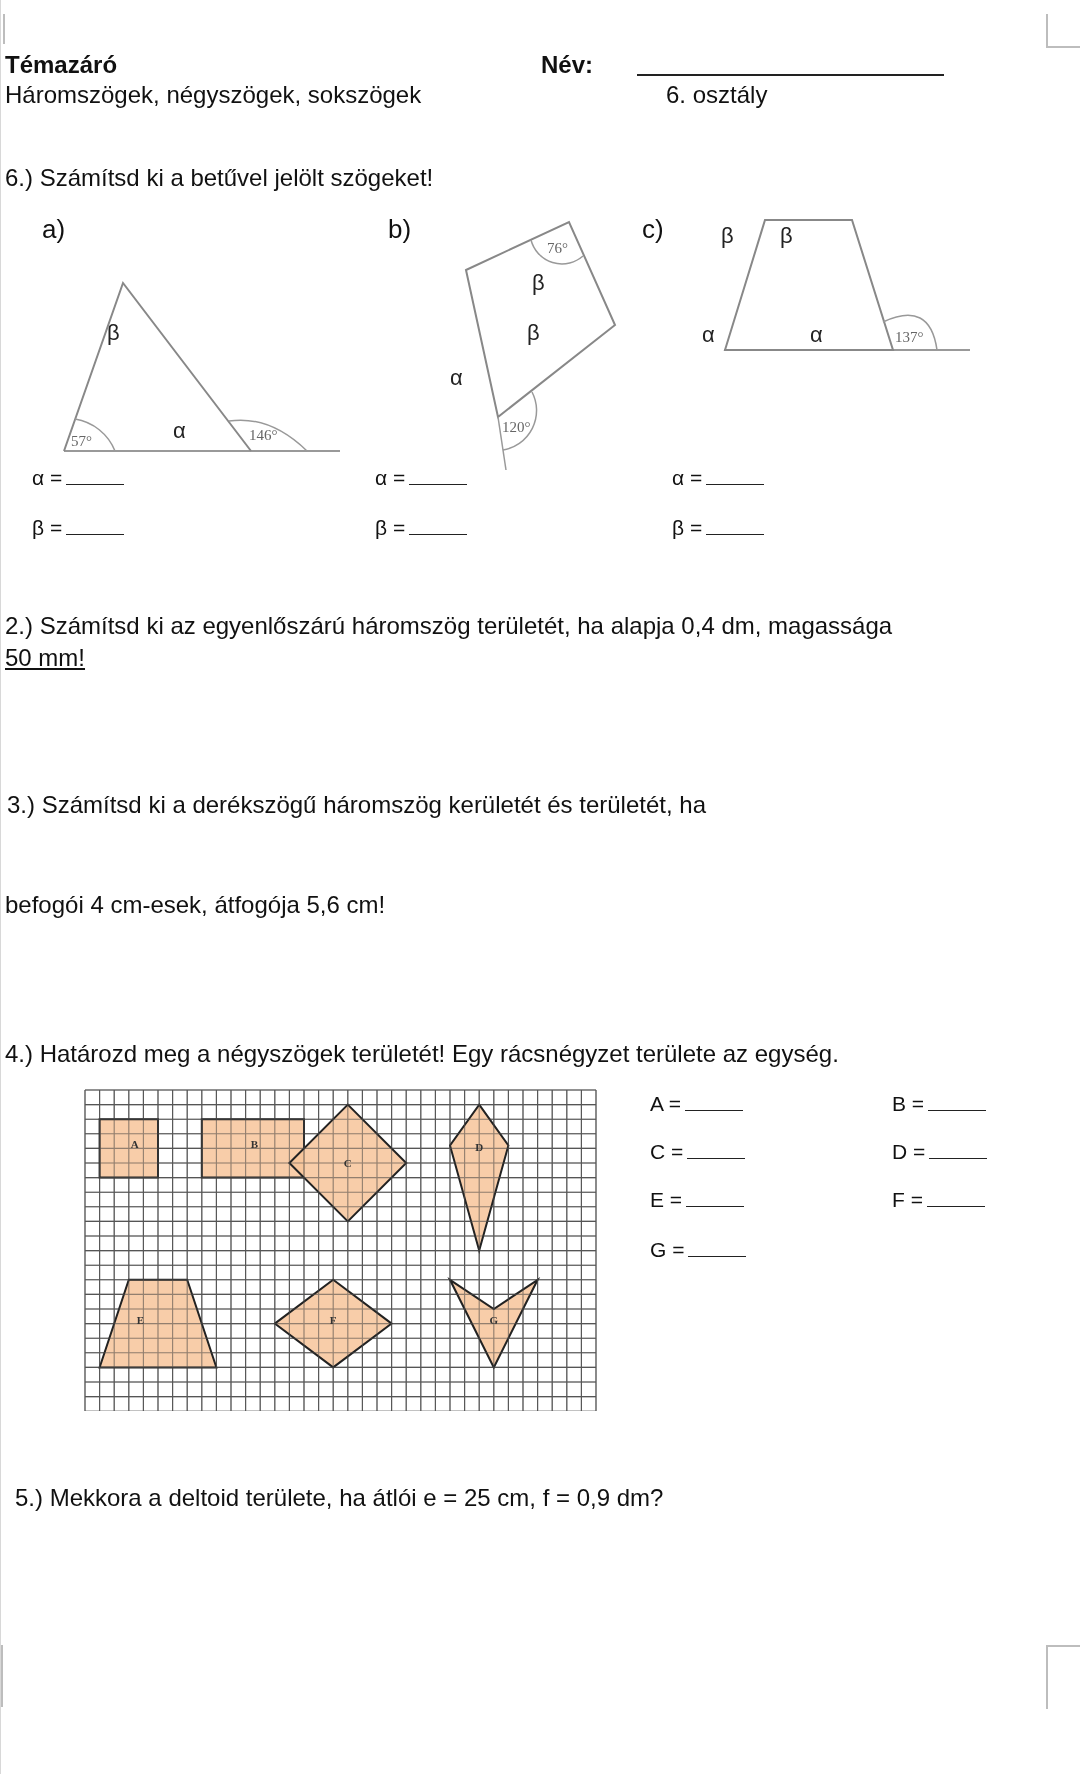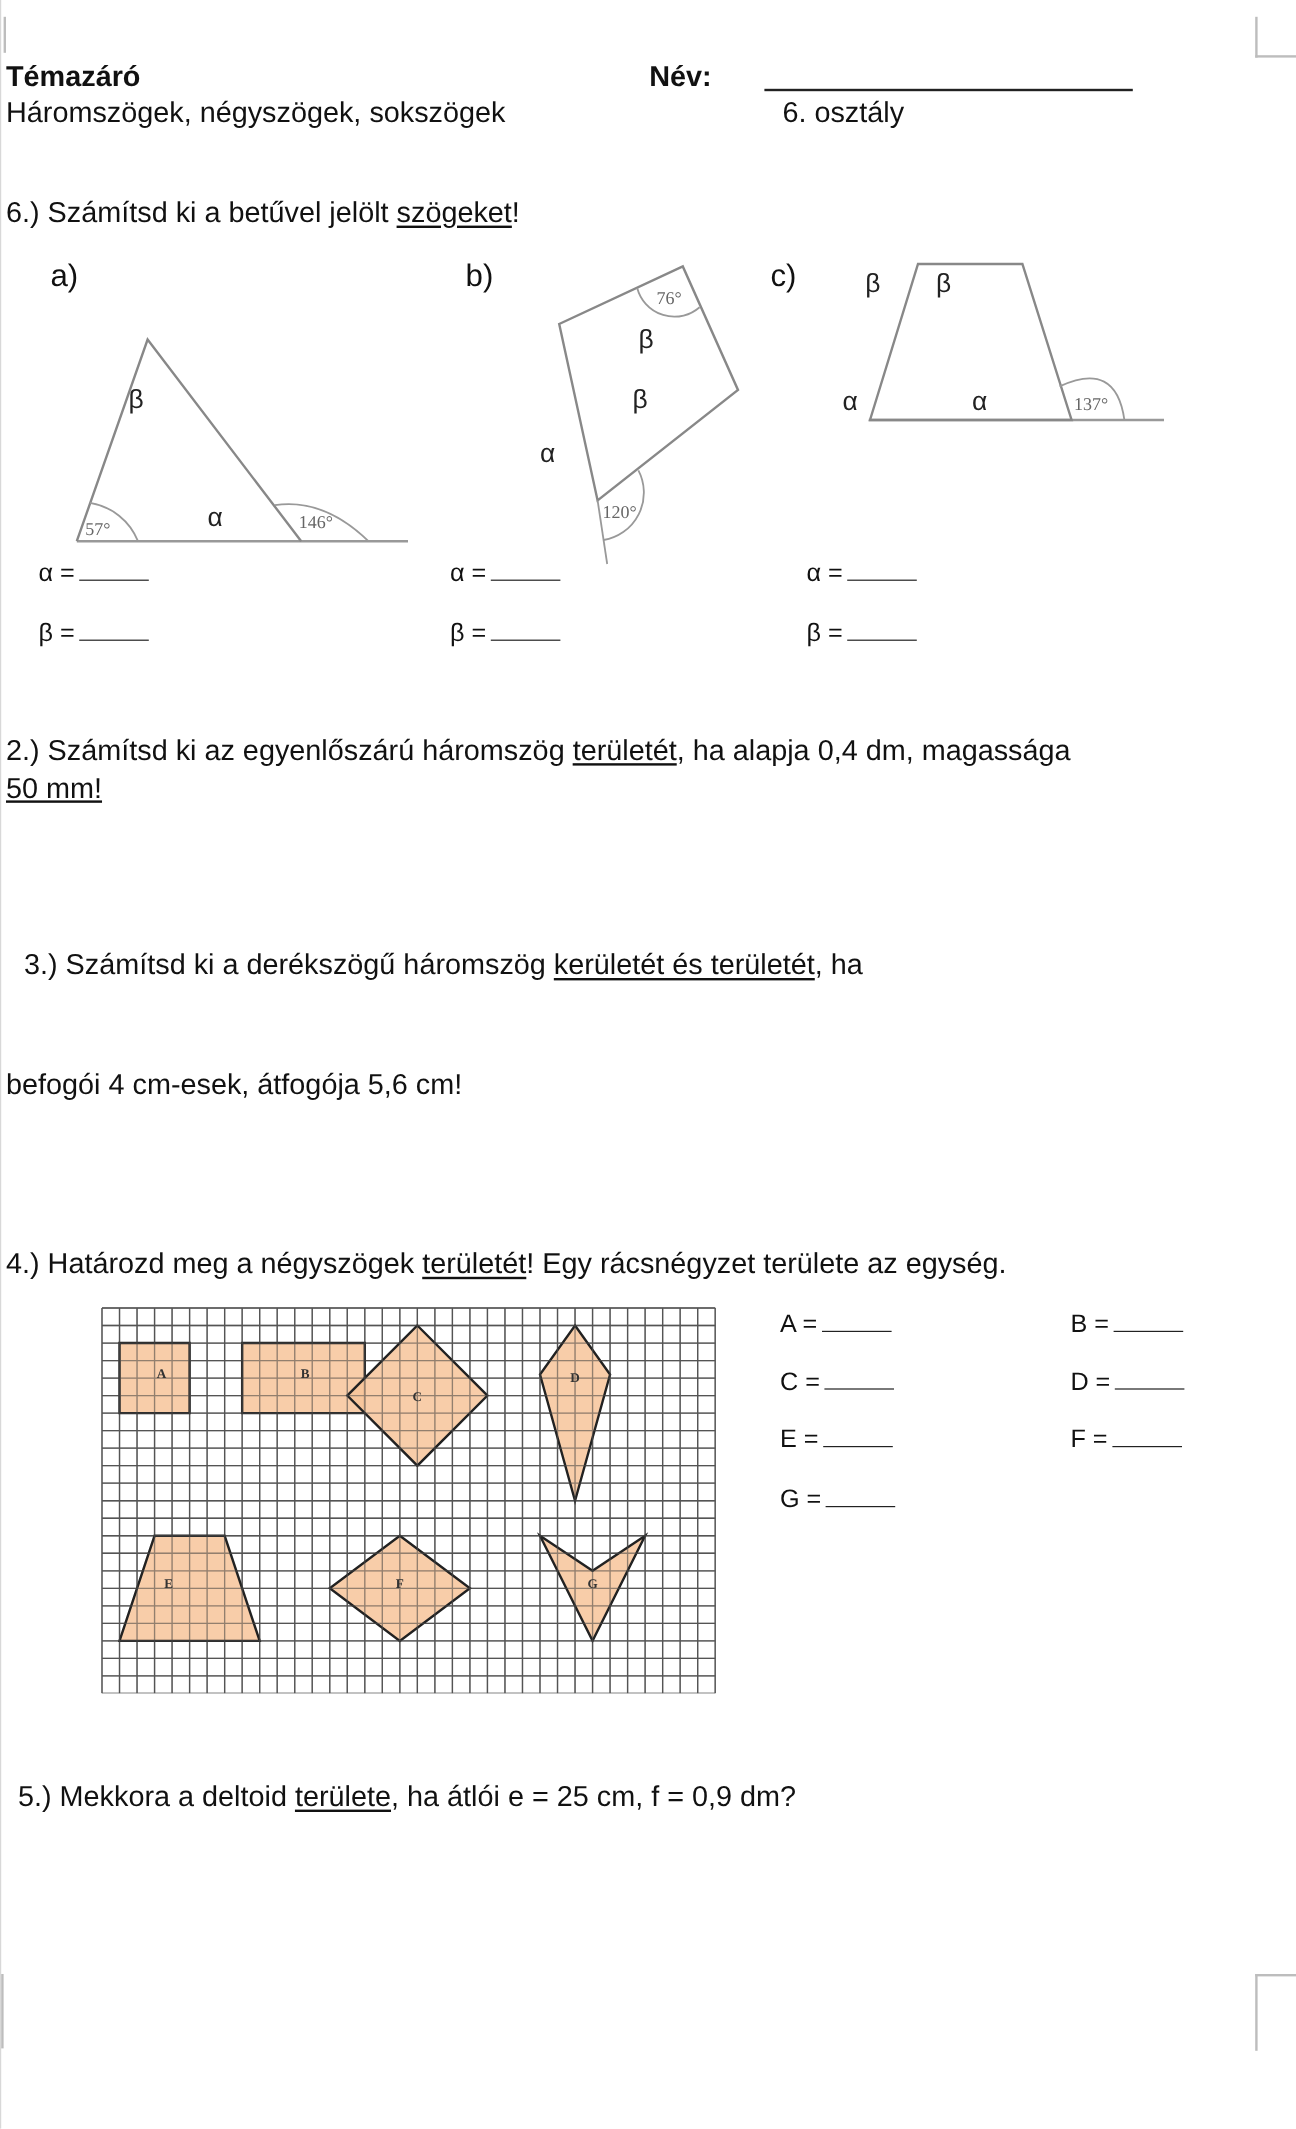--- a/index.html
+++ b/index.html
@@ -1,20 +1,20 @@
 <!DOCTYPE html>
 <html><head>
 <meta charset="utf-8">
 <style>
   html, body { margin:0; padding:0; background:#ffffff; }
   body { width:1080px; height:1774px; position:relative; overflow:hidden;
          font-family:"Liberation Sans", "DejaVu Sans", sans-serif; color:#111; }
   .abs { position:absolute; }
   .txt { font-size:24px; line-height:28px; white-space:nowrap; }
-  .u { text-decoration:underline; text-underline-offset:3px;margin-top:43px; }
+  .u { text-underline-offset:3px;margin-top:43px; }
   .corner { position:absolute; border-color:#bdbdbd; border-style:solid; border-width:0; }
   .leftedge { position:absolute; left:0; top:0; width:1px; height:1774px; background:#d8d8d8; }
   .ans { font-size:21px; position:absolute; white-space:nowrap; }
   .blank { display:inline-block; border-bottom:1.5px solid #222; width:58px; margin-left:4px; vertical-align:baseline; height:14px;}
   .sub { font-size:26px; }
   svg text.deg { font-family:"Liberation Serif","DejaVu Serif",serif; font-size:15px; fill:#666; }
   svg text.greek { font-family:"Liberation Sans","DejaVu Sans",sans-serif; font-size:22px; fill:#222; }
   svg text.lbl { font-family:"Liberation Serif","DejaVu Serif",serif; font-size:11px; font-weight:bold; fill:#333; }
 </style>
 </head>
@@ -23,21 +23,21 @@
 <div class="leftedge"></div>
 <div class="corner" style="left:3px;top:14px;width:0;height:30px;border-left-width:2px;"></div>
 <div class="corner" style="left:1046px;top:14px;width:34px;height:32px;border-left-width:2px;border-bottom-width:2px;"></div>
 <div class="corner" style="left:1px;top:1645px;width:2px;height:62px;border-left-width:2px;"></div>
 <div class="corner" style="left:1046px;top:1645px;width:34px;height:62px;border-left-width:2px;border-top-width:2px;"></div>
 
 <div class="abs txt" style="left:5px;top:51px;font-weight:bold;">Témazáró</div>
 <div class="abs txt" style="left:5px;top:81px;">Háromszögek, négyszögek, sokszögek</div>
 <div class="abs txt" style="left:541px;top:51px;font-weight:bold;">Név:</div>
 <div class="abs" style="left:637px;top:74px;width:307px;border-bottom:2px solid #222;"></div>
-<div class="abs txt" style="left:652px;top:81px;">6. osztály</div>
+<div class="abs txt" style="left:666px;top:81px;">6. osztály</div>
 
 <div class="abs txt" style="left:5px;top:164px;"><span>6.) Számítsd ki a betűvel jelölt </span><span class="u">szögeket</span><span>!</span></div>
 
 <div class="abs sub" style="left:42px;top:214px;">a)</div>
 <div class="abs sub" style="left:388px;top:214px;">b)</div>
 <div class="abs sub" style="left:642px;top:214px;">c)</div>
 
 <svg class="abs" style="left:0;top:0" width="1080" height="520">
   <g>
     <line x1="64" y1="451" x2="340" y2="451" stroke="#999" stroke-width="2"></line>
@@ -75,21 +75,21 @@
 <div class="ans" style="left:32px;top:466px;"><span>α =</span><span class="blank"></span></div>
 <div class="ans" style="left:32px;top:516px;"><span>β =</span><span class="blank"></span></div>
 <div class="ans" style="left:375px;top:466px;"><span>α =</span><span class="blank"></span></div>
 <div class="ans" style="left:375px;top:516px;"><span>β =</span><span class="blank"></span></div>
 <div class="ans" style="left:672px;top:466px;"><span>α =</span><span class="blank"></span></div>
 <div class="ans" style="left:672px;top:516px;"><span>β =</span><span class="blank"></span></div>
 
 <div class="abs txt" style="left:5px;top:612px;"><span>2.) Számítsd ki az egyenlőszárú háromszög </span><span class="u">területét</span><span>, ha alapja 0,4 dm, magassága</span></div>
 <div class="abs txt" style="left:5px;top:644px;text-decoration:underline;">50 mm!</div>
 
-<div class="abs txt" style="left:20px;top:791px;"><span>3.) Számítsd ki a derékszögű háromszög </span><span class="u">kerületét és területét</span><span>, ha</span></div>
+<div class="abs txt" style="left:7px;top:791px;"><span>3.) Számítsd ki a derékszögű háromszög </span><span class="u">kerületét és területét</span><span>, ha</span></div>
 <div class="abs txt" style="left:5px;top:843px;margin-top:48px;">befogói 4 cm-esek, átfogója 5,6 cm!</div>
 
 <div class="abs txt" style="left:5px;top:1040px;"><span>4.) Határozd meg a négyszögek </span><span class="u">területét</span><span>! Egy rácsnégyzet területe az egység.</span></div>
 
 <svg class="abs" id="gridsvg" style="left:82px;top:1086px;" width="520" height="325">
   <g id="gridlines">
       <line x1="3" x2="3" y1="4" y2="325.2" stroke="#555" stroke-width="1.1"></line>
       <line x1="17.6" x2="17.6" y1="4" y2="325.2" stroke="#555" stroke-width="1.1"></line>
       <line x1="32.2" x2="32.2" y1="4" y2="325.2" stroke="#555" stroke-width="1.1"></line>
       <line x1="46.8" x2="46.8" y1="4" y2="325.2" stroke="#555" stroke-width="1.1"></line>

